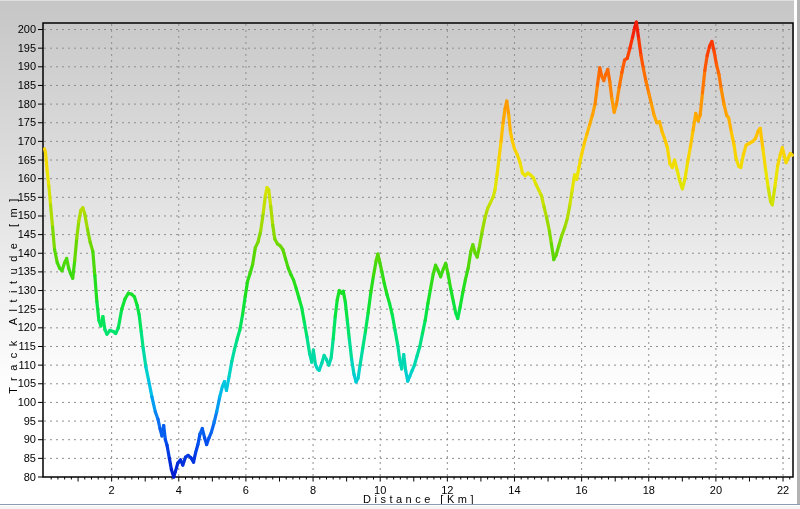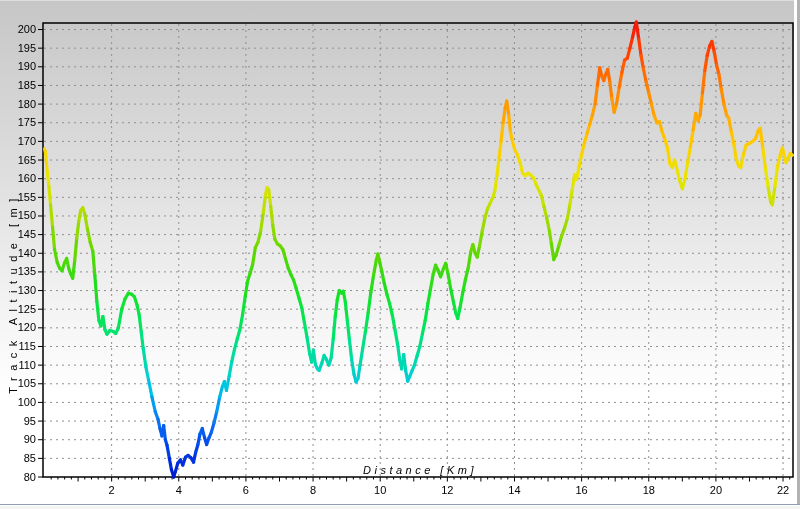--- a/index.html
+++ b/index.html
@@ -11,24 +11,23 @@
     font-family:"Liberation Sans","DejaVu Sans",sans-serif;
   }
   .screen svg{position:absolute;left:0;top:0;}
   .axis-title{
     position:absolute;
     color:#000;
     font-size:11px;
     white-space:nowrap;
   }
   .x-title{
-    top:464px;left:420px;
+    top:493px;left:420px;
     transform:translateX(-50%);
     letter-spacing:3.5px;
-    font-style:italic;
   }
   .y-title{
     top:293px;left:13px;
     transform:translate(-50%,-50%) rotate(-90deg);
     letter-spacing:6.5px;
   }
   .top-edge{position:absolute;left:0;top:0;width:800px;height:1px;background:#dedede;}
   .right-bevel-white{position:absolute;left:794px;top:0;width:3px;height:504px;background:#ffffff;}
   .right-bevel-gray{position:absolute;left:797px;top:0;width:3px;height:504px;background:#b2b2b2;}
   .groove-dark{position:absolute;left:0;top:504px;width:800px;height:1px;background:#8f9cb2;}

